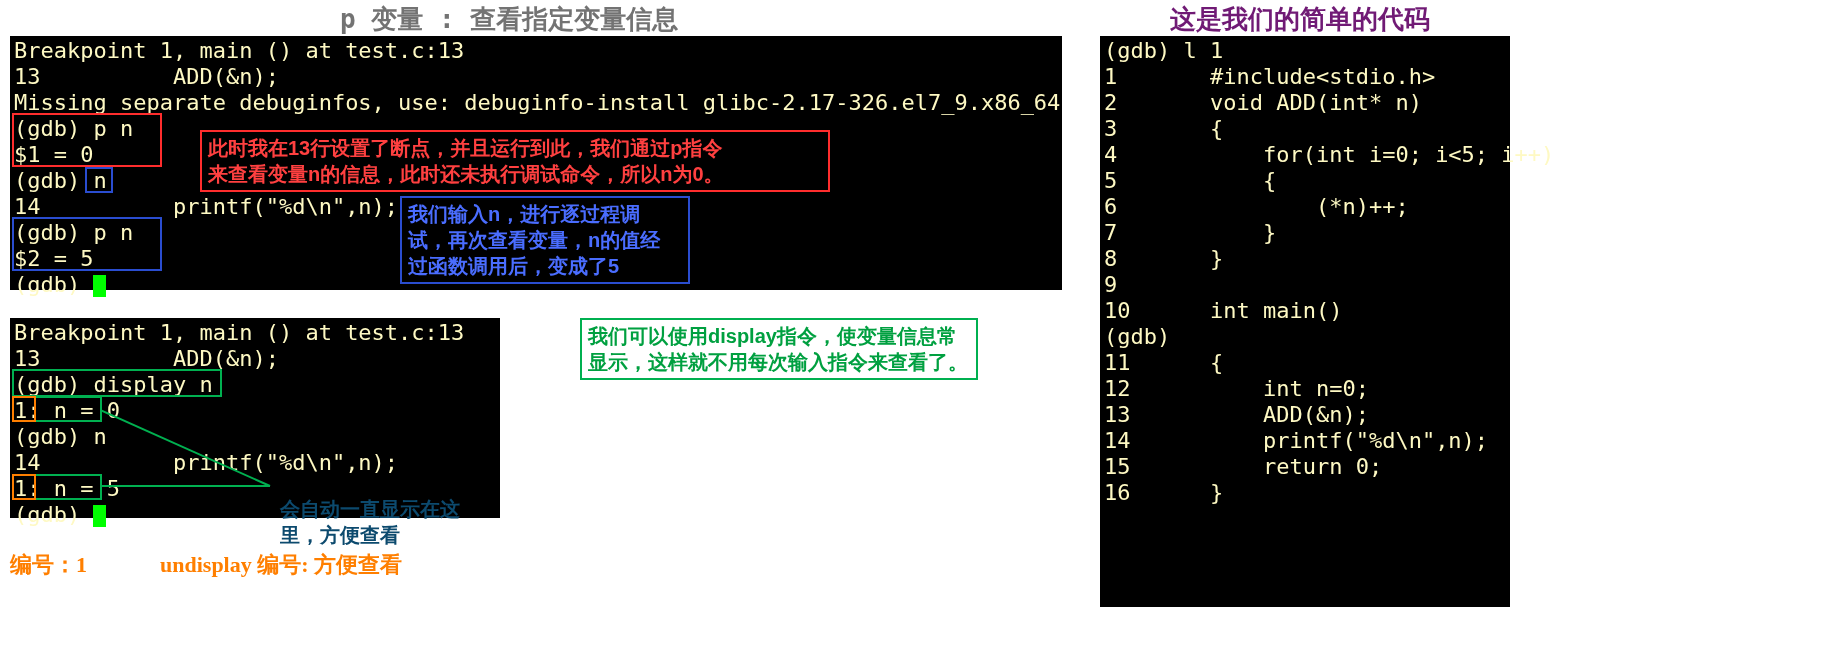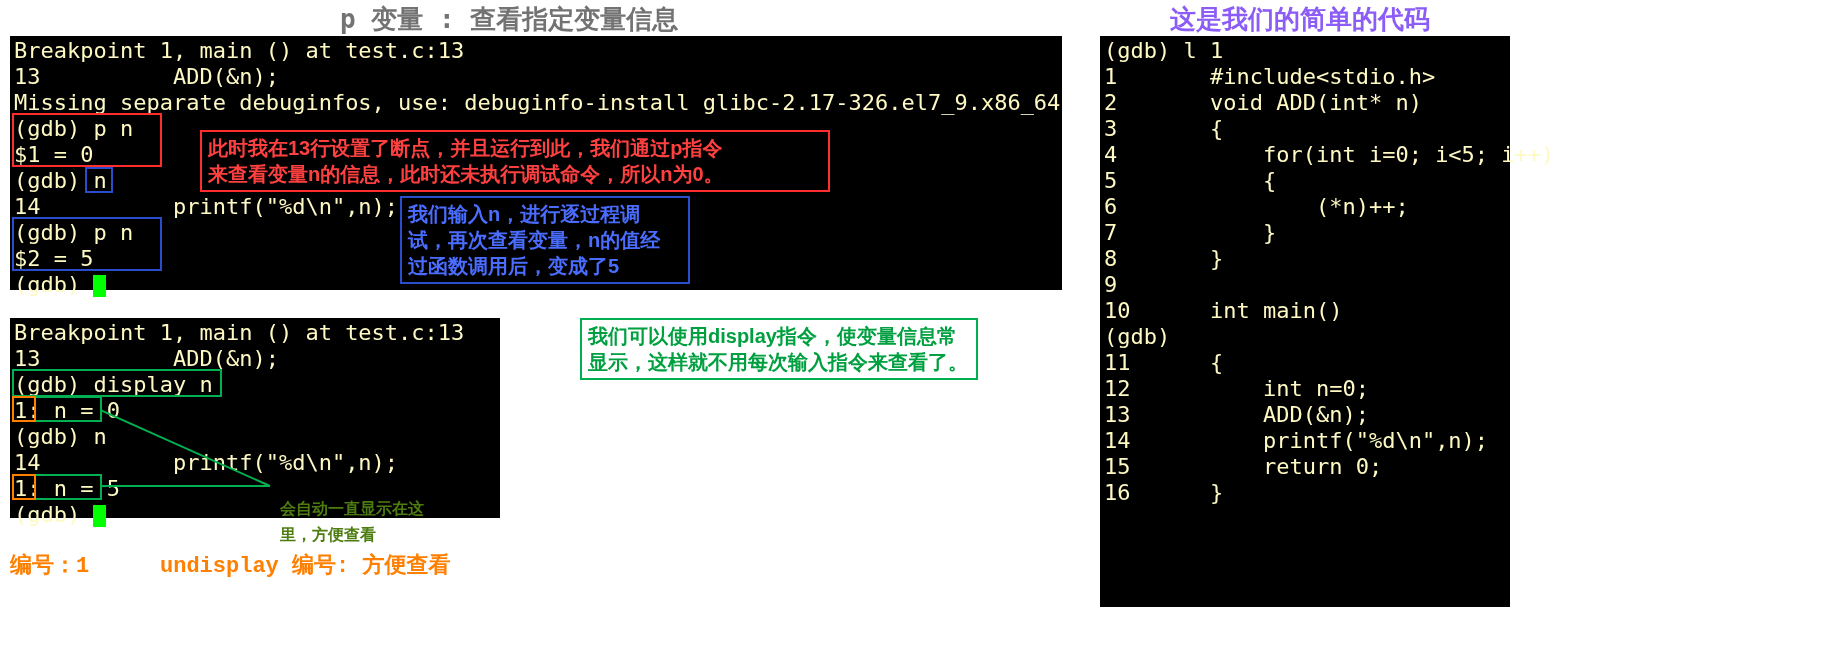--- a/index.html
+++ b/index.html
@@ -15,21 +15,21 @@
       top: 2px;
       left: 340px;
       color: #737373;
       font-size: 26px;
       font-weight: bold;
     }
     .title-right {
       position: absolute;
       top: 2px;
       left: 1170px;
-      color: #8b5cf6;
+      color: #701a75;
       font-size: 26px;
       font-weight: bold;
     }
     .terminal {
       background: #000;
       color: #fef9c3;
       font-family: "Consolas", "DejaVu Sans Mono", monospace;
       font-size: 22px;
       line-height: 26px;
       padding: 2px 4px;
@@ -72,31 +72,31 @@
       font-family: "Microsoft YaHei", sans-serif;
       font-weight: bold;
     }
     .hl-red { position: absolute; border: 2px solid #ff2d2d; pointer-events: none; }
     .hl-blue { position: absolute; border: 2px solid #2a4dd0; pointer-events: none; }
     .hl-green { position: absolute; border: 2px solid #00b050; pointer-events: none; }
     .hl-orange { position: absolute; border: 2px solid #ff7f00; pointer-events: none; }
 
     .label-green {
       position: absolute;
-      color: #4d7c0f;
-      font-size: 16px;
+      color: #0c4a6e;
+      font-size: 20px;
       line-height: 26px;
       font-family: "Microsoft YaHei", sans-serif;
       font-weight: bold;
     }
     .label-orange {
       position: absolute;
       color: #ff7f00;
       font-size: 22px;
-      font-family: Liberation Mono, monospace;
+      font-family: Liberation Serif, serif;
       font-weight: bold;
     }
     .cursor {
       display: inline-block;
       width: 13px;
       height: 22px;
       background: #00ff00;
       vertical-align: middle;
     }
     .green-svg { position: absolute; pointer-events: none; }

